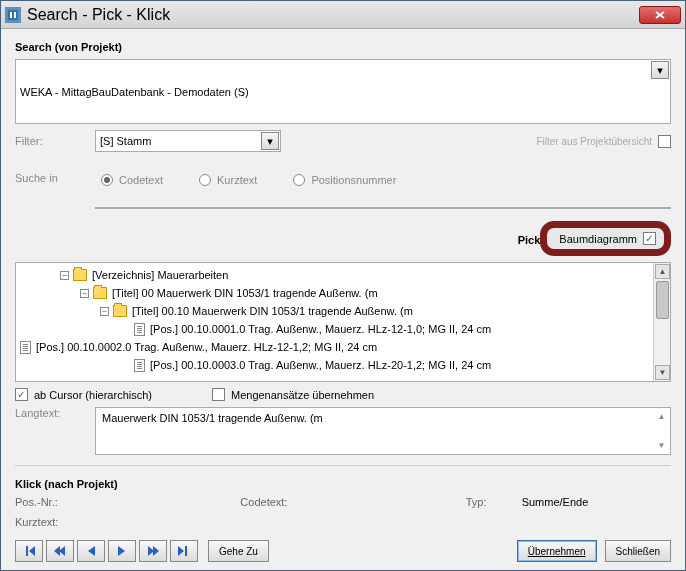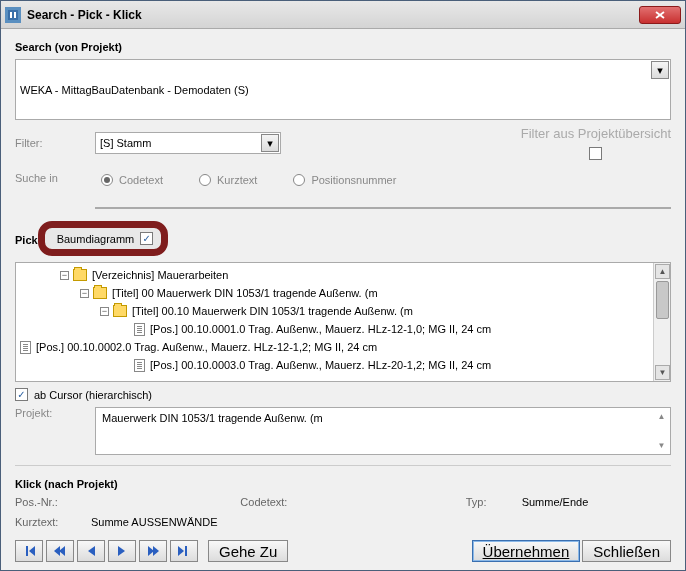--- a/index.html
+++ b/index.html
@@ -27,21 +27,21 @@
     padding: 0 4px;
   }
   .titlebar .app-icon {
     width: 16px; height: 16px;
     background: #5a8fc0;
     margin-right: 6px;
     display: inline-flex;
     align-items: center;
     justify-content: center;
   }
-  .titlebar .title { flex: 1; font-size: 12px; font-weight: bold; }
+  .titlebar .title { flex: 1; font-size: 16px; }
   .close-btn {
     width: 42px; height: 18px;
     background: linear-gradient(to bottom, #e27070, #c83030);
     border: 1px solid #8b1a1a;
     border-radius: 3px;
     display: flex;
     align-items: center;
     justify-content: center;
     color: #fff;
     cursor: pointer;
@@ -96,21 +96,21 @@
     width: 6px; height: 6px;
     border-radius: 50%;
     background: #666;
   }
   .text-input {
     flex: 1;
     height: 22px;
     border: 1px solid #aaa;
     background: #fff;
   }
-  .pick-header { display: flex; justify-content: flex-start; align-items: center; }
+  .pick-header { display: flex; justify-content: flex-end; align-items: center; }
   .baum-chk {
     border: 7px solid #7f1d1d;
     border-radius: 14px;
     padding: 4px 8px 4px 12px;
     display: inline-flex;
     align-items: center;
     gap: 6px;
     background: #e8e8e8;
   }
   .chkbox {
@@ -250,27 +250,27 @@
   .nav-btns { display: flex; gap: 3px; }
   .btn {
     height: 22px;
     border: 1px solid #888;
     background: linear-gradient(to bottom, #f8f8f8, #dcdcdc);
     padding: 0 10px;
     display: inline-flex;
     align-items: center;
     justify-content: center;
     cursor: pointer;
-    font-size: 15px;
+    font-size: 10px;
   }
   .nav-btn { width: 28px; padding: 0; color: #2050c0; }
-  .right-btns { display: flex; gap: 2px; }
+  .right-btns { display: flex; gap: 8px; }
   .btn.primary { border: 1px solid #3a6fb0; box-shadow: inset 0 0 0 1px #8ab8e8; }
   .grey-text { color: #888; }
-  .filter-right { color: #aaa; font-size: 13px; display: flex; align-items: center; gap: 6px; margin-left: auto; flex-direction: column; }
+  .filter-right { color: #aaa; font-size: 10px; display: flex; align-items: center; gap: 6px; margin-left: auto; }
 </style>
 </head>
 <body>
 
 <div class="window">
   <div class="titlebar">
     <span class="app-icon">
       <svg width="10" height="10">
           <rect x="0" y="0" width="10" height="10" fill="#3a6fa8"></rect>
           <rect x="2" y="2" width="2" height="6" fill="#fff"></rect>
@@ -299,21 +299,21 @@
       <div class="dropdown dd-small">
         <span>[S] Stamm</span>
         <span class="dd-arrow">▾</span>
       </div>
       <div class="filter-right">
         <span>Filter aus Projektübersicht</span>
         <span class="chkbox"></span>
       </div>
     </div>
 
-    <div class="row" style="align-items:flex-start; margin-top:6px;">
+    <div class="row" style="align-items:flex-start; margin-top:14px;">
       <span class="label-col grey-text">Suche in</span>
       <div style="flex:1; display:flex; flex-direction:column; gap:19px;">
         <div class="radio-row">
           <label class="radio">
             <span class="radio-dot checked"></span>
             <span>Codetext</span>
           </label>
           <label class="radio">
             <span class="radio-dot"></span>
             <span>Kurztext</span>
@@ -368,45 +368,48 @@
         <div class="thumb"></div>
         <div class="arr down">▼</div>
       </div>
     </div>
 
     <div class="two-col">
       <div class="chk-row">
         <span class="chkbox">✓</span>
         <span>ab Cursor (hierarchisch)</span>
       </div>
+      <div class="chk-row">
+        <span class="chkbox"></span>
+        <span>Mengenansätze übernehmen</span>
+      </div>
     </div>
 
     <div class="row" style="align-items:flex-start;">
-      <span class="label-col grey-text">Projekt:</span>
+      <span class="label-col grey-text">Langtext:</span>
       <div class="langtext-area">
         <span>Mauerwerk DIN 1053/1 tragende Außenw. (m</span>
         <span class="scroll-arr" style="top:2px;">▲</span>
         <span class="scroll-arr" style="bottom:2px;">▼</span>
       </div>
     </div>
 
     <div class="divider"></div>
 
     <div class="section-label">Klick (nach Projekt)</div>
 
     <div class="klick-grid">
       <span class="lbl">Pos.-Nr.:</span>
       <span></span>
       <span class="lbl">Codetext:</span>
       <span></span>
       <span class="lbl">Typ:</span>
       <span>Summe/Ende</span>
 
       <span class="lbl">Kurztext:</span>
-      <span style="grid-column: span 5;">Summe AUSSENWÄNDE</span>
     </div>
 
     <div class="footer">
       <div style="display:flex; gap:10px; align-items:center;">
         <div class="nav-btns">
           <div class="btn nav-btn">
               <svg width="12" height="10">
                 <polygon points="12,0 12,10 6,5" fill="#2a5fc0"></polygon>
                 <rect x="3" y="0" width="2" height="10" fill="#2a5fc0"></rect>
               </svg>

